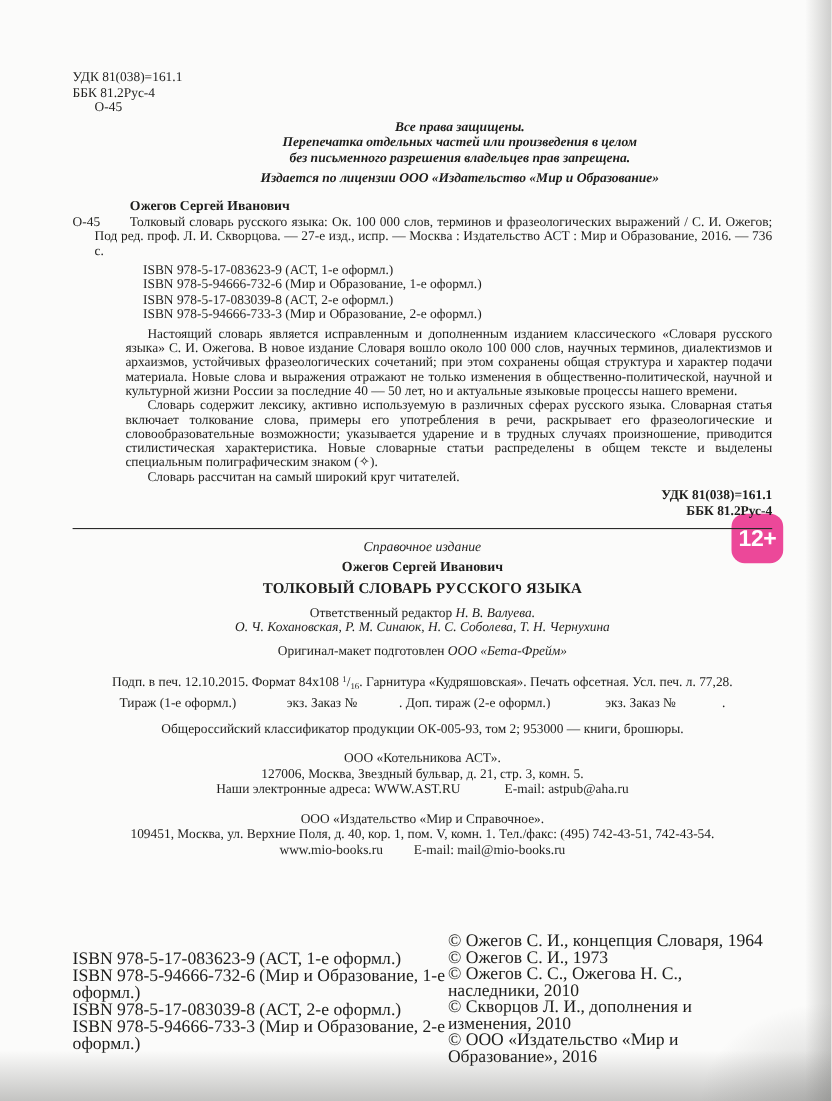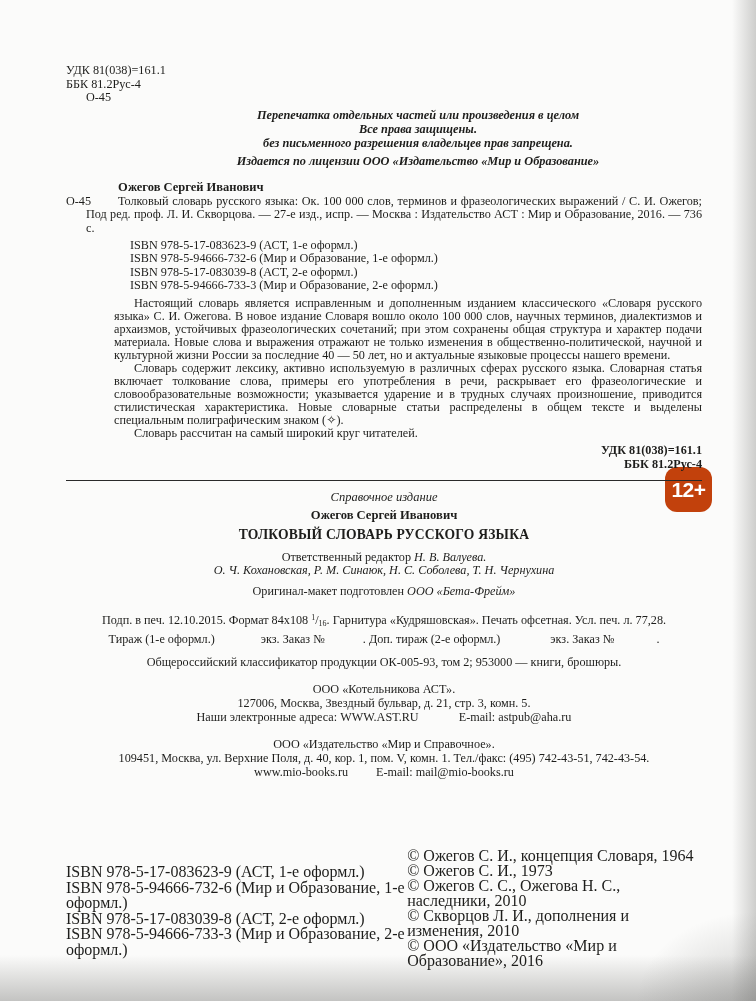--- a/index.html
+++ b/index.html
@@ -48,21 +48,21 @@
   .classifier{margin-top:10px;text-align:center;}
   .pub{margin-top:13px;text-align:center;line-height:14px;}
   .pub .b{font-weight:normal;}
 
   .footer{position:absolute;left:66px;top:848px;width:636px;display:flex;justify-content:space-between;}
   .footer .isbns{margin-top:16px;line-height:15.6px;}
   .footer .copyrights{line-height:15px;text-align:left;}
 
   .badge{
     position:absolute;left:665px;top:467px;width:47px;height:45px;border-radius:12px;
-    background:#c2410c;color:#ffffff;display:flex;align-items:center;justify-content:center;
+    background:#ec4899;color:#ffffff;display:flex;align-items:center;justify-content:center;
     font-family:"Liberation Sans","DejaVu Sans",sans-serif;font-weight:bold;font-size:21px;letter-spacing:-.5px;
   }
 </style>
 </head>
 <body>
 
 <div class="page">
   <div class="edge-right"></div>
   <div class="edge-bottom"></div>
   <div class="edge-corner"></div>
@@ -73,22 +73,22 @@
 
   <div class="content">
 
     <div class="udk-block">
       <div>УДК 81(038)=161.1</div>
       <div>ББК 81.2Рус-4</div>
       <div class="idx">О-45</div>
     </div>
 
     <div class="rights">
+      <div>Все права защищены.</div>
       <div>Перепечатка отдельных частей или произведения в целом</div>
-      <div>Все права защищены.</div>
       <div>без письменного разрешения владельцев прав запрещена.</div>
       <div class="license">Издается по лицензии ООО «Издательство «Мир и Образование»</div>
     </div>
 
     <div class="author-head">Ожегов Сергей Иванович</div>
 
     <div class="entry">
       <span class="margin-idx">О-45</span>
       <p>Толковый словарь русского языка: Ок. 100 000 слов, терминов и фразеологических выражений / С. И. Ожегов; Под ред. проф. Л. И. Скворцова. — 27-е изд., испр. — Москва : Издательство АСТ : Мир и Образование, 2016. — 736 с.</p>
     </div>

